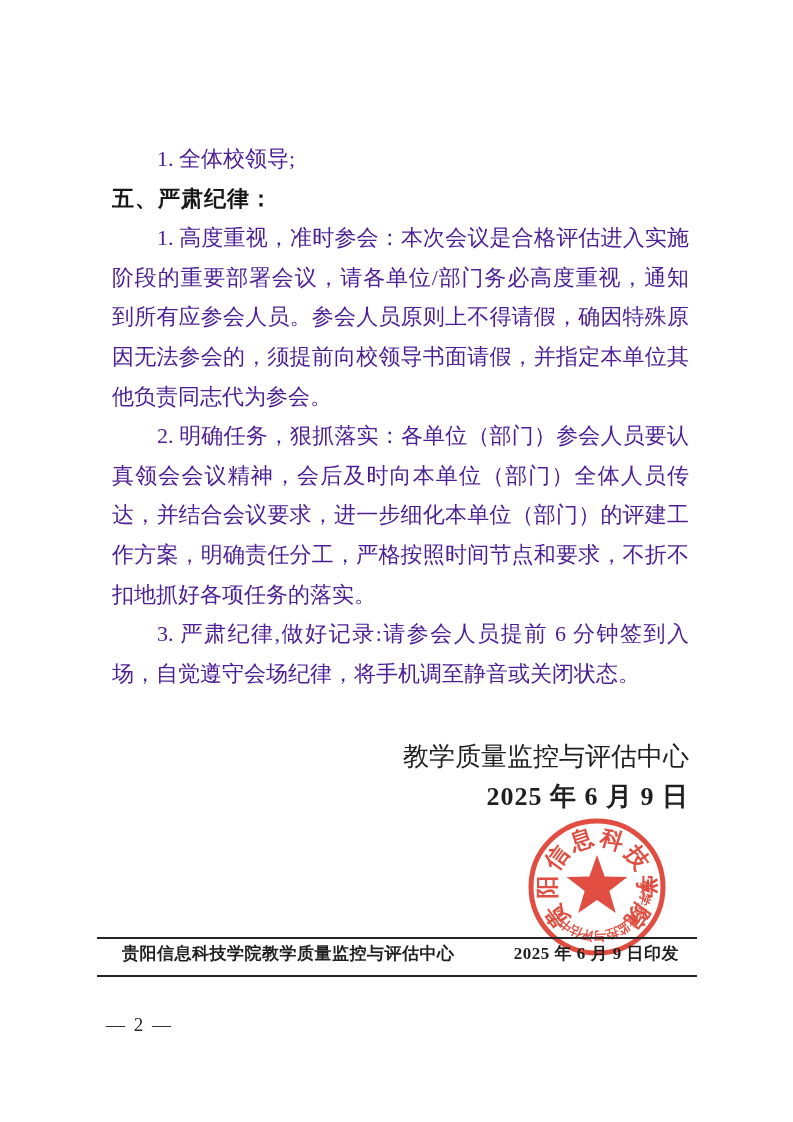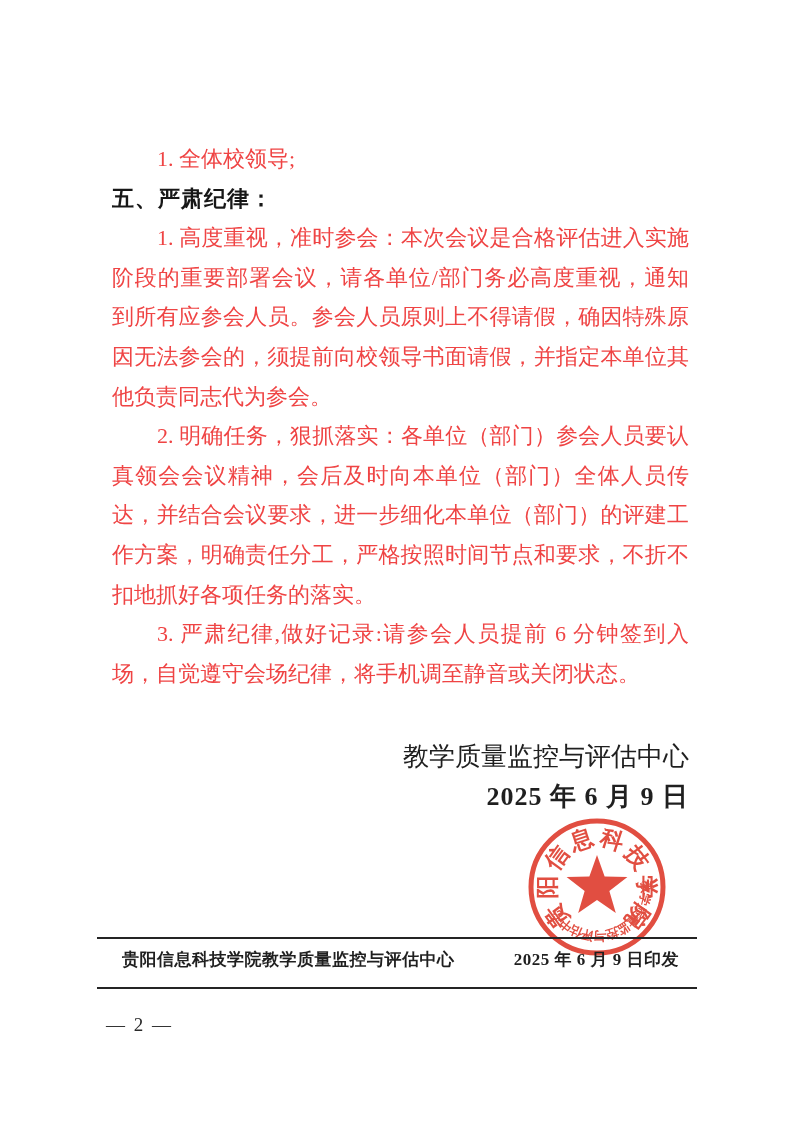--- a/index.html
+++ b/index.html
@@ -20,21 +20,21 @@
     font-size: 22px;
     line-height: 39.6px;
     letter-spacing: 1px;
     color: #171717;
   }
   .para {
     font-size: 22px;
     line-height: 39.6px;
     text-indent: 45px;
     text-align: justify;
-    color: #ef4444;
+    color: #4c1d95;
   }
   .signature {
     margin-top: 44px;
     text-align: right;
   }
   .signature p {
     font-size: 26px;
     line-height: 40px;
     color: #1f1f1f;
   }
@@ -66,21 +66,21 @@
   }
 
   .doc-footer {
     position: absolute;
     left: 97px;
     top: 937px;
     width: 600px;
   }
   .rule { border-top: 2.5px solid #242424; height: 0; }
   .footer-line {
-    height: 48px;
+    height: 36px;
     display: flex;
     align-items: center;
     justify-content: space-between;
     padding: 0 18px 8px 25px;
     font-size: 17px;
     font-weight: 700;
     color: #1f1f1f;
     letter-spacing: 0.5px;
   }
   .page-number {

